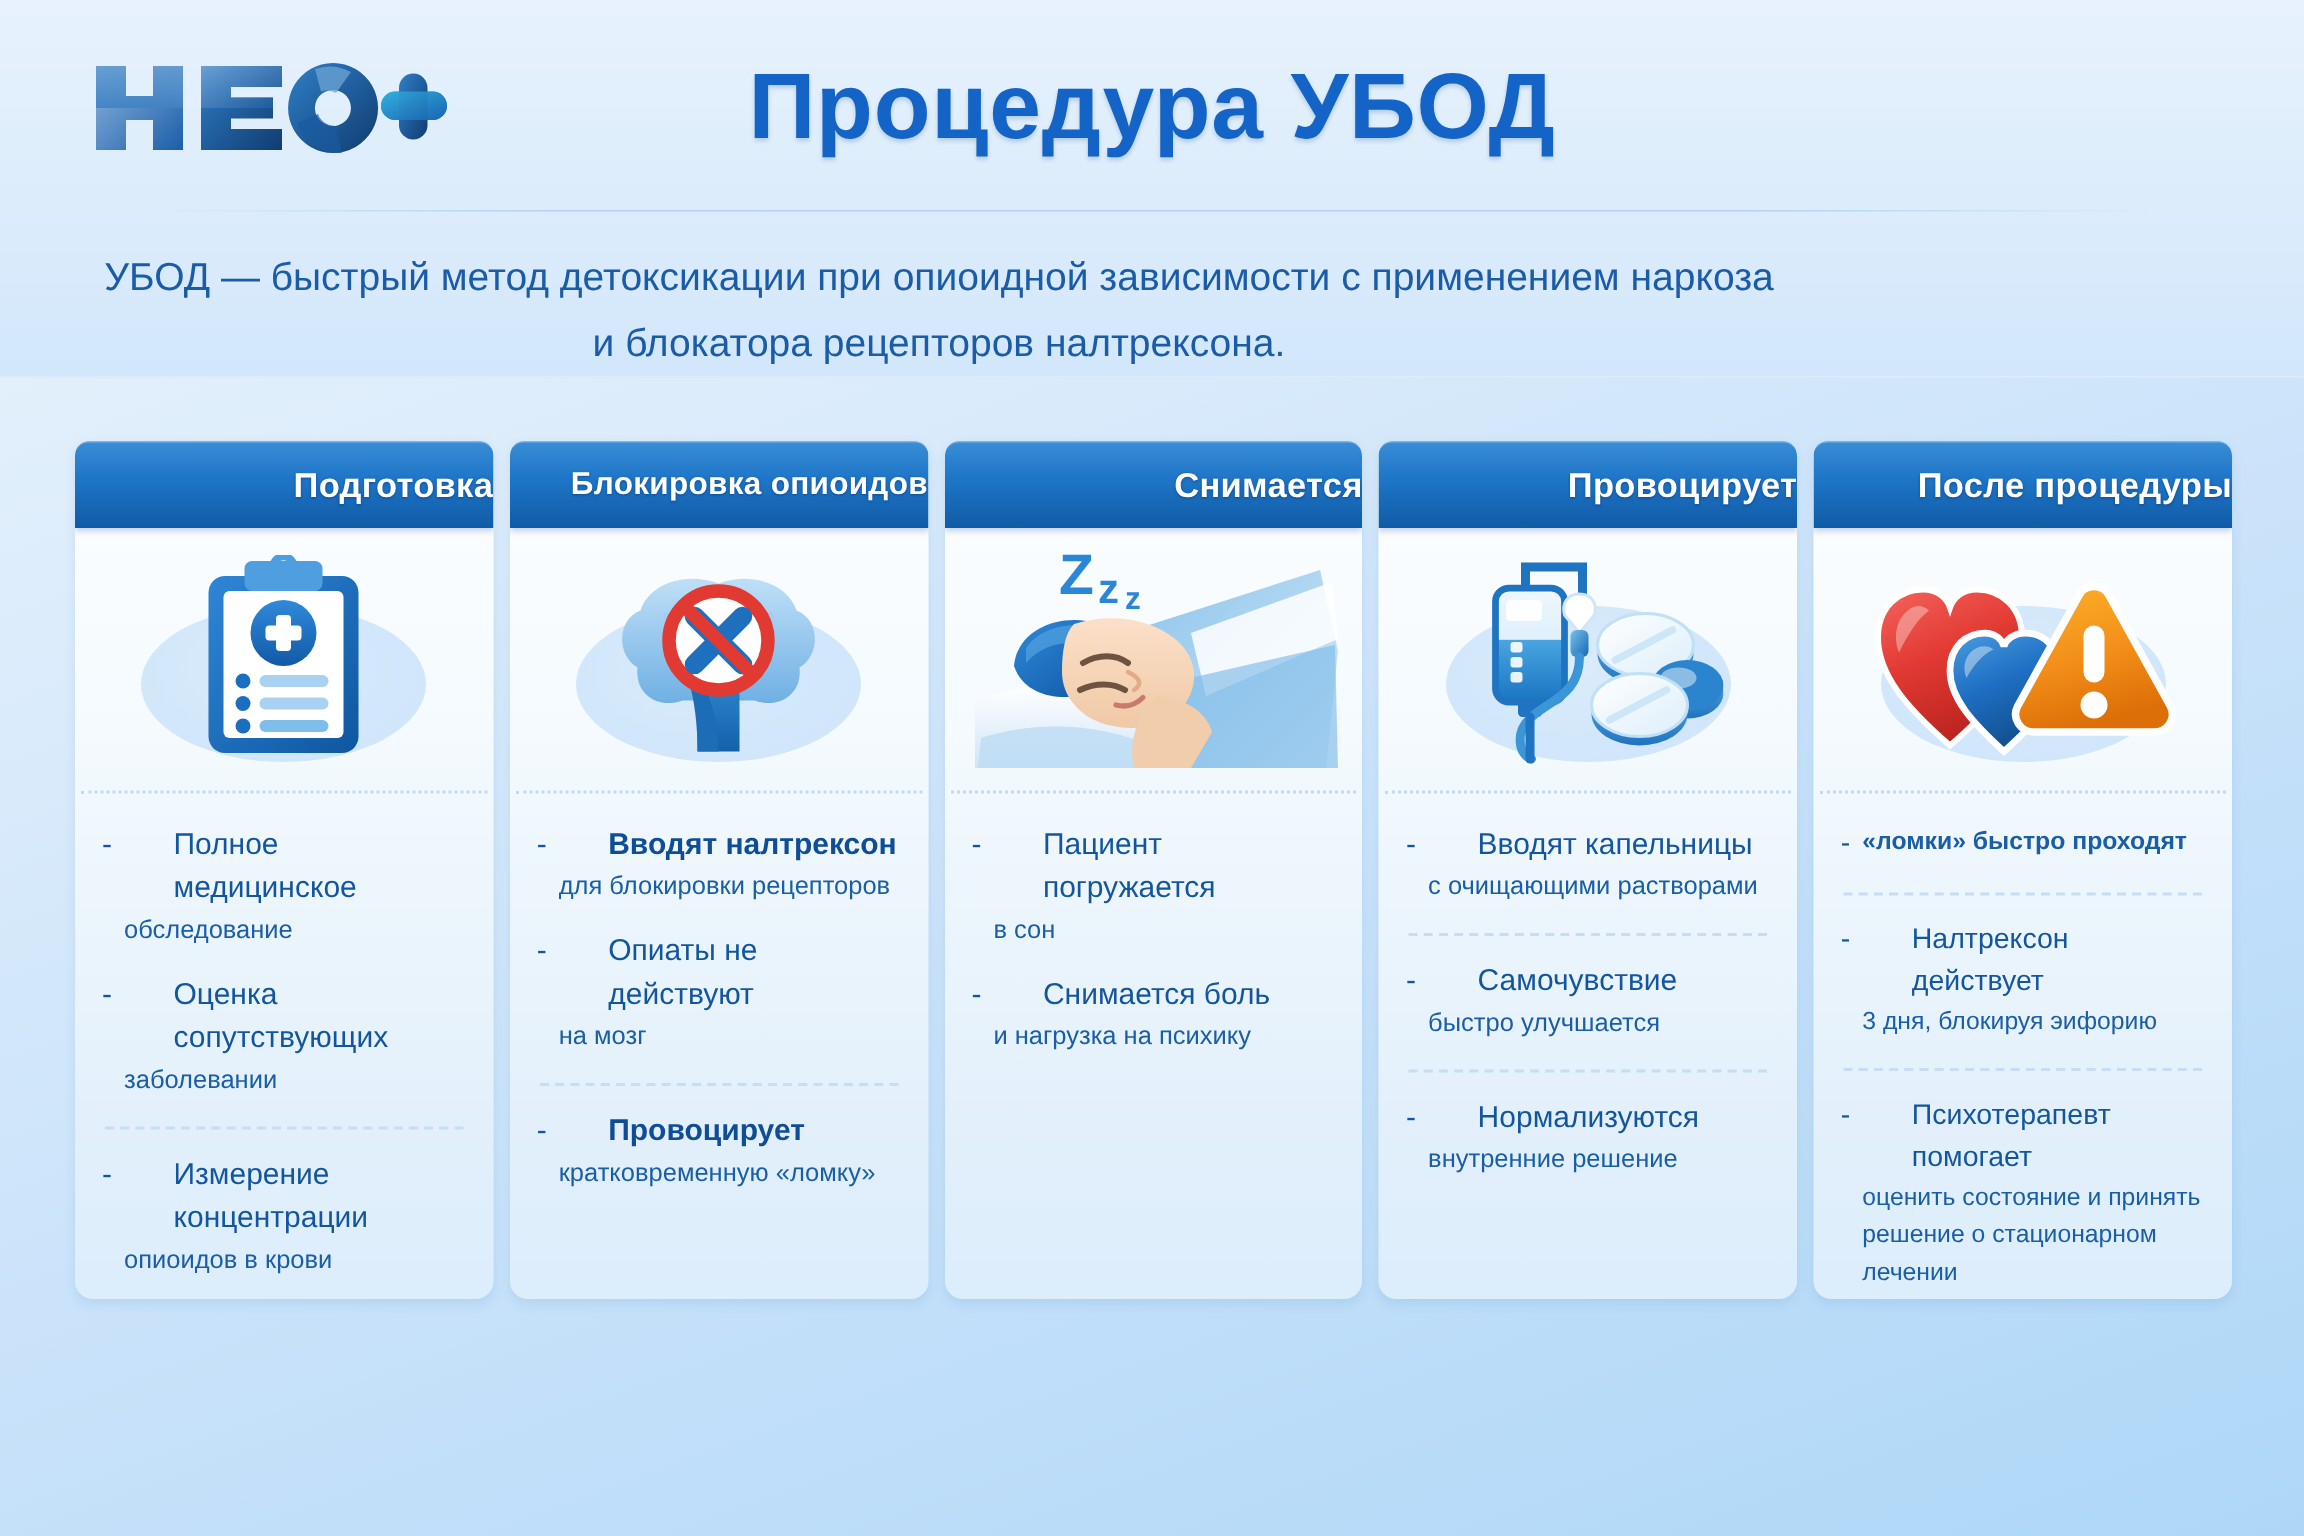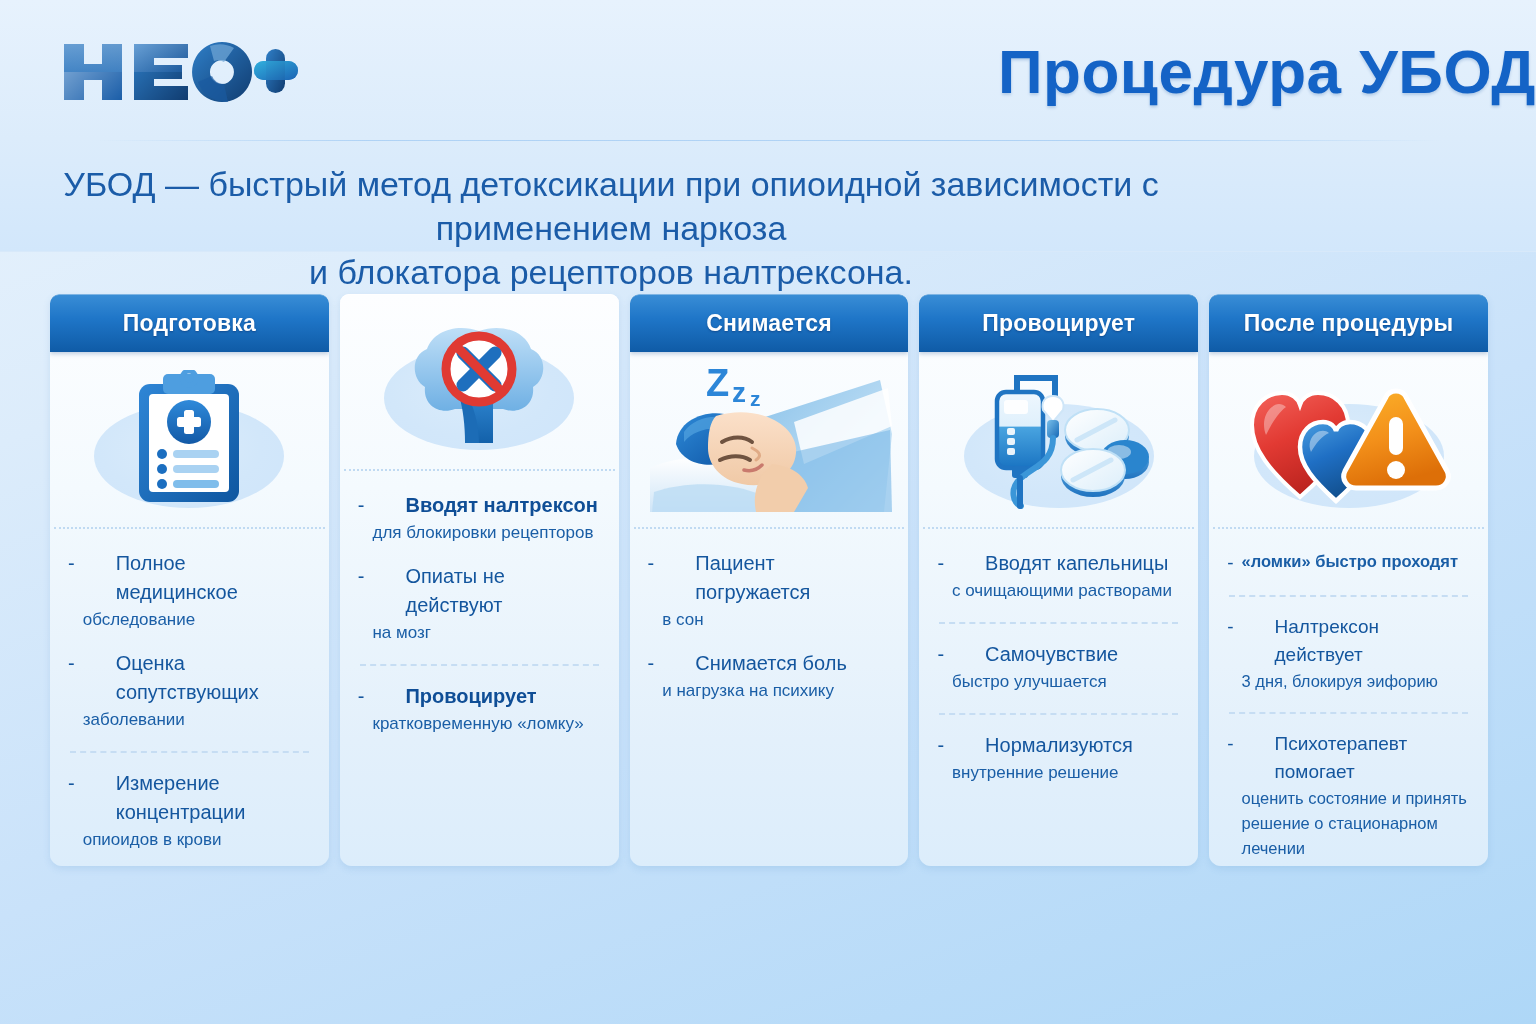--- a/index.html
+++ b/index.html
@@ -35,42 +35,42 @@
     position: absolute;
     left: 58px; top: 38px;
     width: 240px; height: 66px;
   }
   .logo svg { display: block; }
 
   .title {
     position: absolute;
     left: 0; top: 36px;
     width: 1536px;
-    text-align: right;
+    text-align: center;
     font-size: 62px;
     font-weight: bold;
     letter-spacing: 0.5px;
     color: #1463c6;
     text-shadow: 0 2px 3px rgba(20,80,160,0.22);
   }
 
   .divider-line {
     position: absolute;
     left: 96px; right: 96px; top: 140px;
     height: 1px;
     background: linear-gradient(90deg, rgba(150,200,245,0) 0%, rgba(140,190,240,0.55) 20%, rgba(140,190,240,0.55) 80%, rgba(150,200,245,0) 100%);
   }
 
   .subtitle {
     position: absolute;
-    left: 1px; top: 162px;
+    left: 16px; top: 162px;
     width: 1220px;
     text-align: center;
     color: #1b5ca8;
-    font-size: 34px;
+    font-size: 26px;
     line-height: 44px;
   }
 
   
   .cards {
     position: absolute;
     left: 50px; top: 294px;
     width: 1438px; height: 572px;
     display: flex;
     gap: 11px;
@@ -84,21 +84,21 @@
     background: linear-gradient(180deg, #fdfeff 0%, #f4fafe 34%, #e3f0fb 78%, #dcedfb 100%);
     box-shadow: 0 3px 7px rgba(80,140,200,0.16), 0 1px 0 rgba(255,255,255,0.9) inset;
     overflow: hidden;
   }
 
   .card-header {
     height: 58px;
     flex: 0 0 58px;
     display: flex;
     align-items: center;
-    justify-content: center;
+    justify-content: flex-end;
     border-radius: 9px 9px 0 0;
     background: linear-gradient(180deg, #3a8ed6 0%, #1f76c8 42%, #0f5ba6 100%);
     box-shadow: 0 1px 0 rgba(255,255,255,0.35) inset, 0 2px 4px rgba(20,70,140,0.25);
   }
   .card-header-label {
     color: #ffffff;
     font-size: 23px;
     font-weight: bold;
     letter-spacing: 0.2px;
     text-shadow: 0 1px 2px rgba(10,50,110,0.55);
@@ -280,20 +280,23 @@
         <span class="dash">-</span>
         <span class="item-text">
           <span class="lead">Измерение концентрации</span>
           <span class="sub">опиоидов в крови</span>
         </span>
       </div>
     </div>
   </div>
 
   <div class="card">
+    <div class="card-header compact">
+      <span class="card-header-label">Блокировка опиоидов</span>
+    </div>
     <div class="icon-area">
       <div class="icon-ellipse"></div>
       <svg class="icon-svg" width="160" height="130" viewBox="0 0 160 130" xmlns="http://www.w3.org/2000/svg">
         <defs>
           <linearGradient id="brainG" x1="0" y1="0" x2="0" y2="1">
             <stop offset="0" stop-color="#bfdff7"></stop>
               <stop offset="1" stop-color="#6fb0e4"></stop>
           </linearGradient>
           <linearGradient id="stemG" x1="0" y1="0" x2="0" y2="1">
             <stop offset="0" stop-color="#2a7fc9"></stop>

